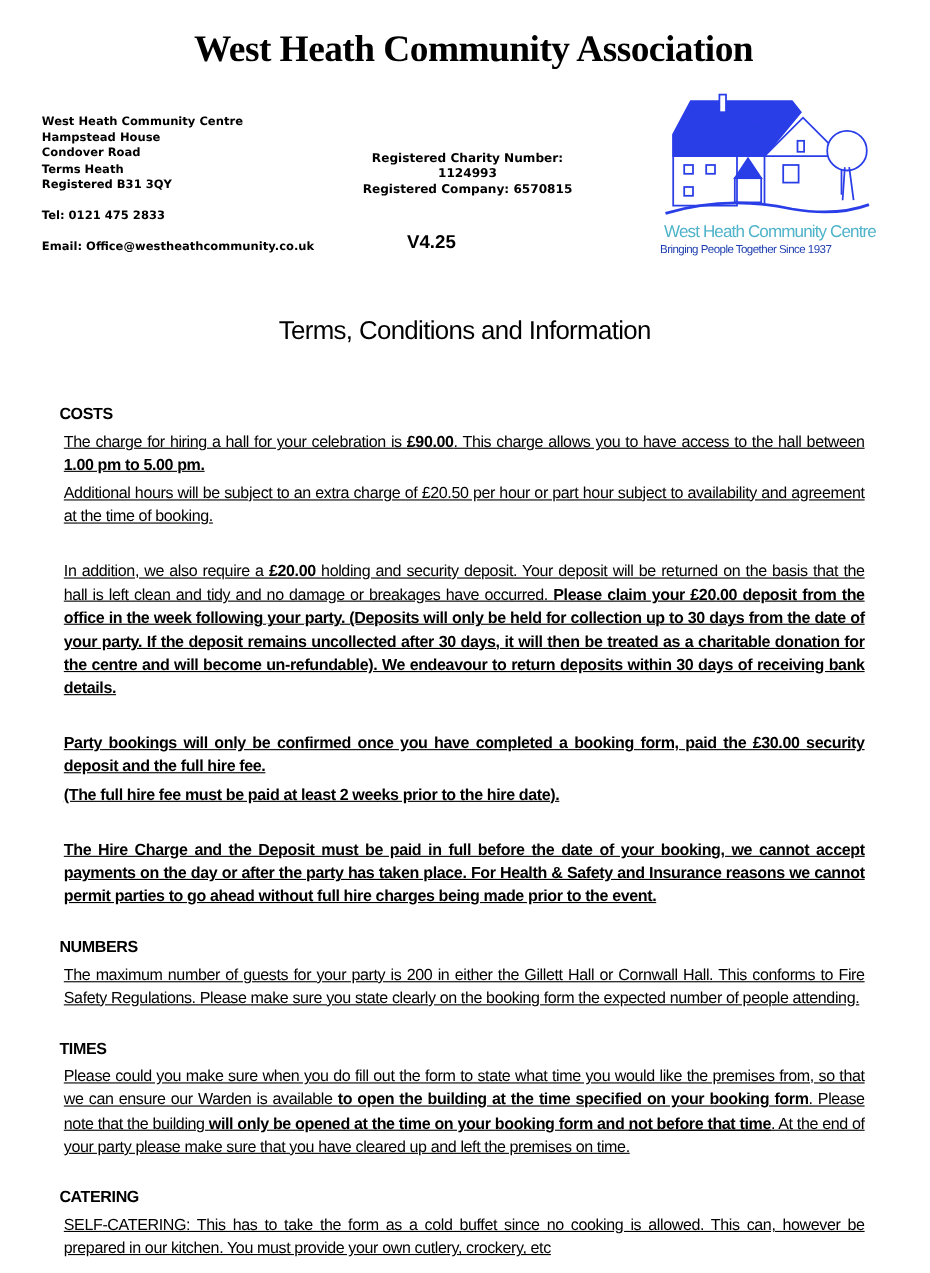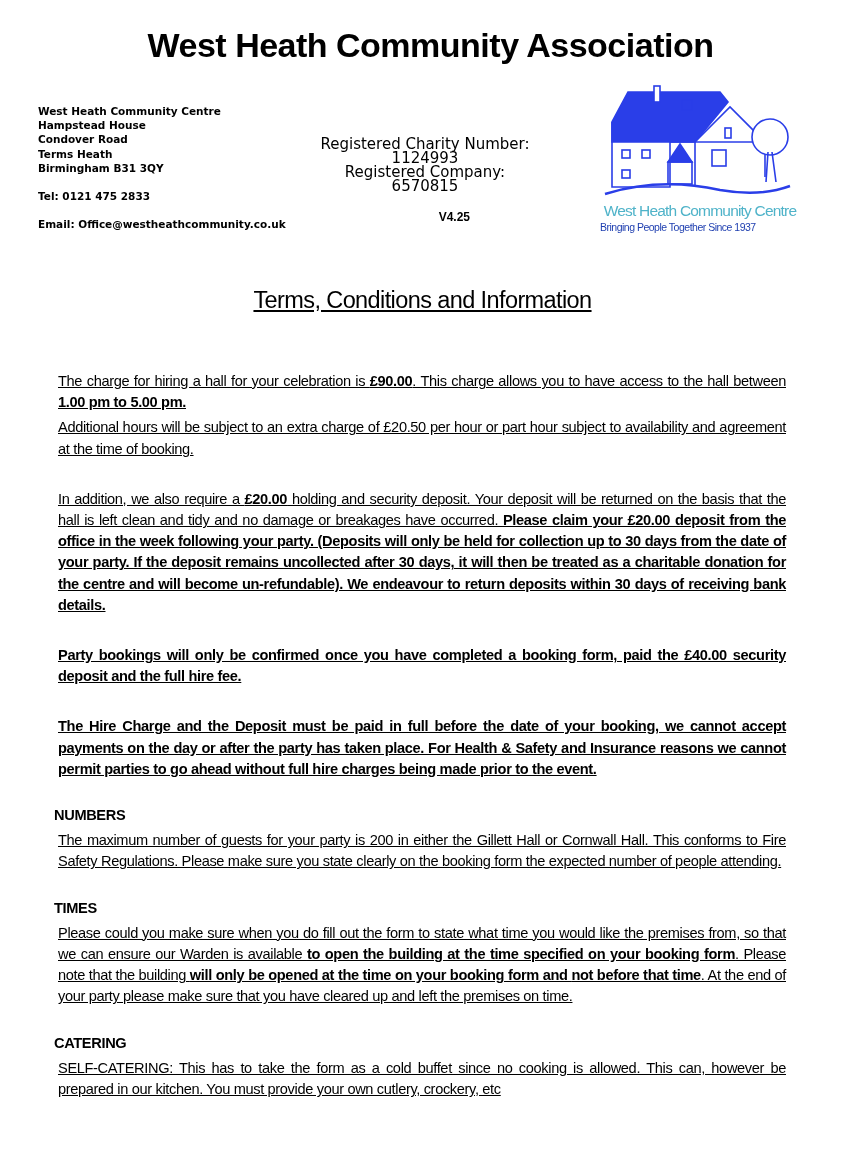--- a/index.html
+++ b/index.html
@@ -1,52 +1,52 @@
 <!DOCTYPE html>
 <html><head>
 <meta charset="utf-8">
 <style>
   html, body { margin: 0; padding: 0; background: #ffffff; }
   body { width: 845px; height: 1157px; position: relative; overflow: hidden; color: #000; }
   .title { position: absolute; left: 0; right: 0; top: 26px; text-align: center;
-    font-family: Liberation Sans, sans-serif; font-weight: bold; font-size: 34px; letter-spacing: -0.5px; padding-left: 16px; }
+    font-family: Liberation Serif, serif; font-weight: bold; font-size: 34px; letter-spacing: -0.5px; padding-left: 16px; }
   .addr { position: absolute; left: 38px; top: 104px; font-family: "DejaVu Sans", sans-serif;
     font-weight: bold; font-size: 10.5px; line-height: 14.2px; }
   .addr .gap { height: 14px; }
   .reg { position: absolute; left: 310px; width: 230px; top: 137px; text-align: center;
-    font-family: "DejaVu Sans", sans-serif; font-weight: normal; font-size: 15px; line-height: 14px; }
-  .version { position: absolute; left: 370px; width: 100px; top: 210px; text-align: right;
-    font-family: "Liberation Sans", sans-serif; font-weight: bold; font-size: 12px; }
+    font-family: "DejaVu Sans", sans-serif; font-weight: bold; font-size: 11px; line-height: 14px; }
+  .version { position: absolute; left: 370px; width: 100px; top: 210px; text-align: left;
+    font-family: "Liberation Sans", sans-serif; font-weight: bold; font-size: 17px; }
   .logo { position: absolute; left: 600px; top: 82px; width: 200px; height: 155px; }
   .logo-name { position: absolute; left: 0; width: 200px; top: 120px; text-align: center;
     font-family: "Liberation Sans", sans-serif; font-size: 15.5px; color: #4fb3c9; letter-spacing: -0.8px; }
   .logo-tag { position: absolute; left: 0; width: 200px; top: 139px; text-align: left;
     font-family: "Liberation Sans", sans-serif; font-size: 10.5px; color: #1f3fb0; letter-spacing: -0.5px; }
   .doc-heading { position: absolute; left: 0; right: 0; top: 285px; text-align: center;
-    font-family: "Liberation Sans", sans-serif; font-size: 23.5px; line-height: 31px; text-decoration: underline;
+    font-family: "Liberation Sans", sans-serif; font-size: 23.5px; line-height: 31px; 
     letter-spacing: -0.6px; }
   .content { position: absolute; left: 54px; width: 736px; top: 367px;
     font-family: "Liberation Sans", sans-serif; font-size: 14.6px; line-height: 21.2px; letter-spacing: -0.35px; }
   .content p { margin: 4px; text-align: justify; text-decoration: underline; }
   .content .sp { height: 21px; }
   .content h3 { margin: 0; font-size: 14.6px; font-weight: bold; }
   .b { font-weight: bold; }
   .u { text-decoration: underline; }
 </style>
 </head>
 <body>
 
 <div class="title">West Heath Community Association</div>
 
 <div class="addr">
   <div>West Heath Community Centre</div>
   <div>Hampstead House</div>
   <div>Condover Road</div>
   <div>Terms Heath</div>
-  <div>Birmingham B31 3QY</div>
+  <div>Registered B31 3QY</div>
   <div class="gap"></div>
   <div>Tel: 0121 475 2833</div>
   <div class="gap"></div>
   <div>Email: Office@westheathcommunity.co.uk</div>
 </div>
 
 <div class="reg">
   <div>Registered Charity Number: 1124993</div>
   <div>Registered Company: 6570815</div>
 </div>
@@ -77,26 +77,28 @@
   </svg>
   <div class="logo-name">West Heath Community Centre</div>
   <div class="logo-tag">Bringing People Together Since 1937</div>
 </div>
 
 <div class="doc-heading">
   <div>Terms, Conditions and Information</div>
 </div>
 
 <div class="content">
+  <h3>COSTS</h3>
   <p><span>The charge for hiring a hall for your celebration is </span><span class="b">£90.00</span><span>.  This charge allows you to have access to the hall  between </span><span class="b">1.00 pm to 5.00 pm.</span></p>
   <p>Additional hours will be subject to an extra charge of £20.50 per hour or part hour subject to availability and agreement at the time of booking.</p>
   <div class="sp"></div>
   <p><span>In addition, we also require a </span><span class="b">£20.00</span><span> holding and security deposit. Your deposit will be returned on the basis that the hall is left clean and tidy and no damage or breakages have occurred. </span><span class="b">Please claim your £20.00 deposit from the office in the week following your party. (Deposits will only be held for collection up to 30 days from the date of your party. If the deposit remains uncollected after 30 days, it will then be treated as a charitable donation for the centre and will become un-refundable). We endeavour to return deposits within 30 days of receiving bank details.</span></p>
   <div class="sp"></div>
-  <p class="b">Party bookings will only be confirmed once you have completed a booking form, paid the £40.00 security deposit and the full hire fee.</p>
+  <p class="b">Party bookings will only be confirmed once you have completed a booking form, paid the £30.00 security deposit and the full hire fee.</p>
+  <p class="b">(The full hire fee must be paid at least 2 weeks prior to the hire date).</p>
   <div class="sp"></div>
   <p class="b u">The Hire Charge and the Deposit must be paid in full before the date of your booking, we cannot accept payments on the day or after the party has taken place.  For Health &amp; Safety and Insurance reasons we cannot permit parties to go ahead without full hire charges being made prior to the event.</p>
   <div class="sp"></div>
   <h3>NUMBERS</h3>
   <p>The maximum number of guests for your party is 200 in either the Gillett Hall or Cornwall Hall. This conforms to Fire Safety Regulations. Please make sure you state clearly on the booking form the expected number of people attending.</p>
   <div class="sp"></div>
   <h3>TIMES</h3>
   <p><span>Please could you make sure when you do fill out the form to state what time you would like the premises from, so that we can ensure our Warden is available </span><span class="b">to open the building at the time specified on your booking form</span><span>. Please note that the building </span><span class="b">will only be opened at the time on your booking form and </span><span class="b u">not before that time</span><span>. At the end of your party please make sure that you have cleared up and left the premises on time.</span></p>
   <div class="sp"></div>
   <h3>CATERING</h3>

